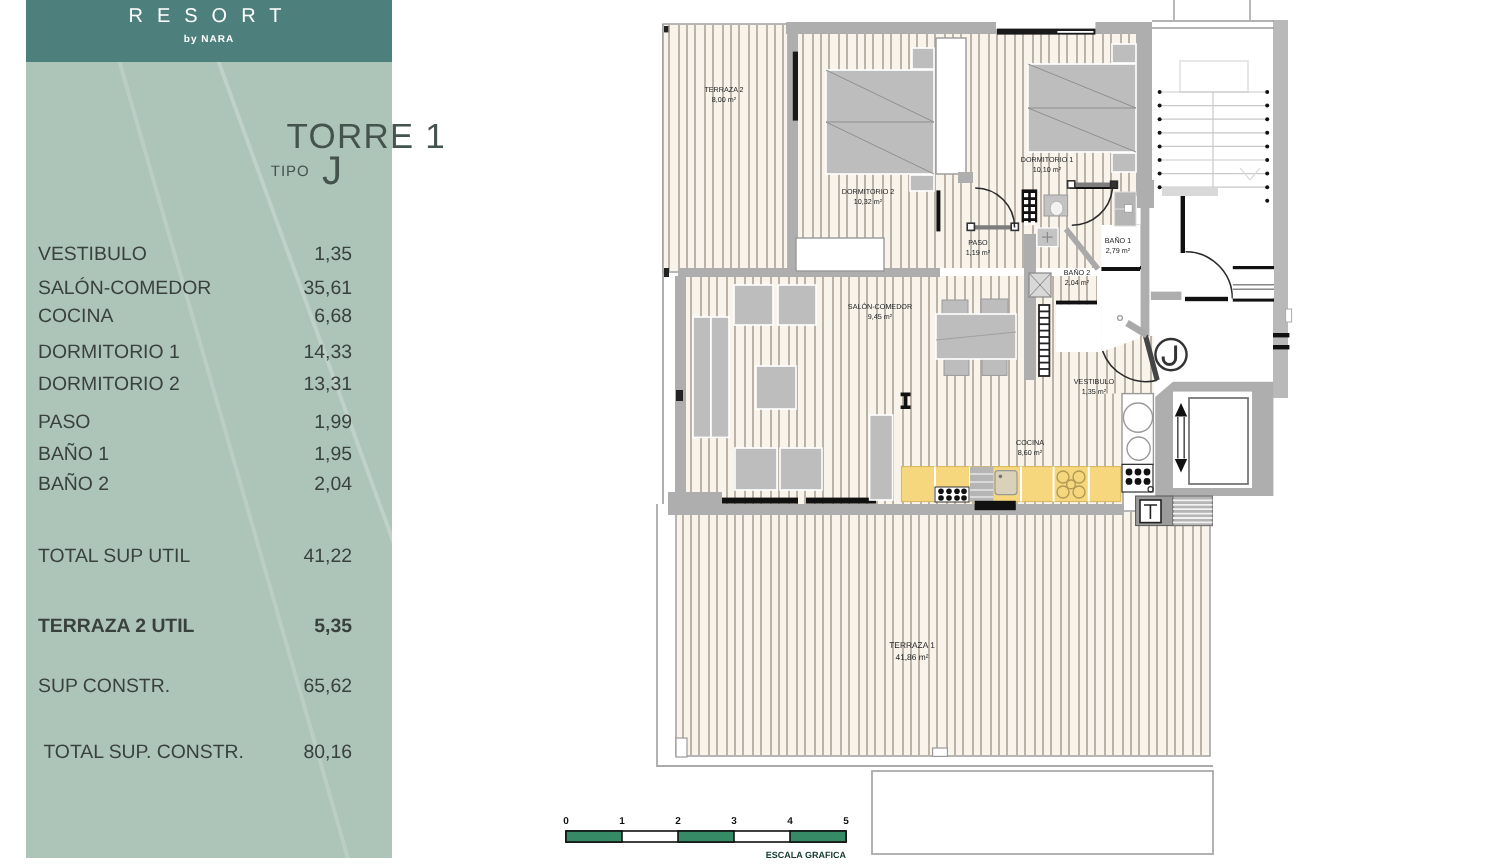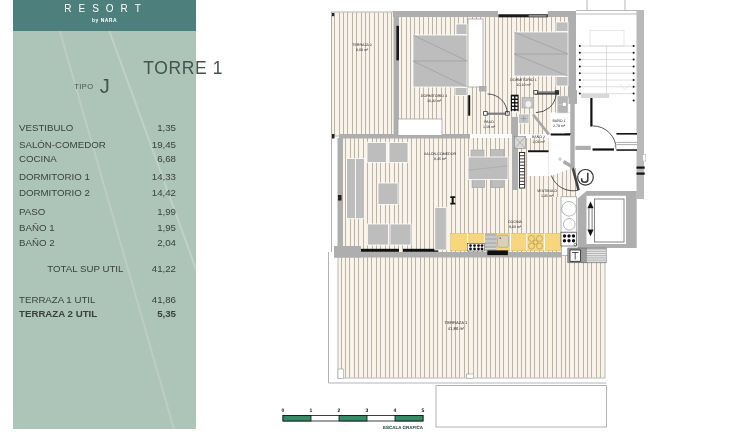--- a/index.html
+++ b/index.html
@@ -8,50 +8,51 @@
 text{-webkit-font-smoothing:antialiased;}
 #page{position:relative;width:756px;height:432px;background:#fff;}
 
 #hdr{position:absolute;left:13px;top:0;width:183px;height:31px;background:#4d807d;}
 #hdr .r{position:absolute;left:3px;right:0;top:3px;text-align:center;color:#fff;font-size:10px;letter-spacing:7px;}
 #hdr .n{position:absolute;left:0;right:0;top:17px;text-align:center;color:#fff;font-size:5px;font-weight:bold;letter-spacing:0.5px;}
 #panel{position:absolute;left:13px;top:31px;width:183px;height:398px;background:#adc4b9;overflow:hidden;}
 #panel .diag1{position:absolute;width:1.5px;height:450px;background:rgba(255,255,255,0.22);left:88px;top:-20px;transform:rotate(-20deg);transform-origin:top left;}
 #panel .diag2{position:absolute;width:1.5px;height:450px;background:rgba(255,255,255,0.17);left:40px;top:-20px;transform:rotate(-16deg);transform-origin:top left;}
 #torre{position:absolute;left:13px;top:58px;width:180px;text-align:right;color:#44534e;font-size:17.5px;letter-spacing:0.6px;margin-left:30px;}
-#tipo{position:absolute;left:13px;top:74px;width:158px;text-align:center;color:#44534e;font-size:7.5px;}
+#tipo{position:absolute;left:13px;top:74px;width:158px;text-align:right;color:#44534e;font-size:7.5px;}
 #tipo b{font-size:20px;font-weight:normal;margin-left:4px;position:relative;top:1px;}
 #tipo i{font-style:normal;position:relative;top:-3.5px;letter-spacing:0.5px;}
 .row{position:absolute;left:19px;width:157px;color:#39413d;font-size:9.7px;}
 .row span{float:right;}
 </style>
 </head>
 <body>
 <div id="page">
   <div id="hdr">
       <div class="r">RESORT</div>
       <div class="n">by NARA</div>
     </div>
   <div id="panel">
       <div class="diag2"></div>
       <div class="diag1"></div>
     </div>
   <div id="torre">TORRE 1</div>
   <div id="tipo"><i>TIPO</i> <b>J</b></div>
   <div class="row" style="top:122px;">VESTIBULO<span>1,35</span></div>
-  <div class="row" style="top:139px;">SALÓN-COMEDOR<span>19,45</span></div>
+  <div class="row" style="top:139px;">SALÓN-COMEDOR<span>35,61</span></div>
   <div class="row" style="top:153px;">COCINA<span>6,68</span></div>
   <div class="row" style="top:171px;">DORMITORIO 1<span>14,33</span></div>
-  <div class="row" style="top:186.5px;">DORMITORIO 2<span>14,42</span></div>
+  <div class="row" style="top:186.5px;">DORMITORIO 2<span>13,31</span></div>
   <div class="row" style="top:205.5px;">PASO<span>1,99</span></div>
   <div class="row" style="top:221.5px;">BAÑO 1<span>1,95</span></div>
   <div class="row" style="top:236.5px;">BAÑO 2<span>2,04</span></div>
-  <div class="row" style="top:263px;text-align:center;">TOTAL SUP UTIL<span>41,22</span></div>
-  <div class="row" style="top:293.5px;">TERRAZA 1 UTIL<span>41,86</span></div>
+  <div class="row" style="top:273px;">TOTAL SUP UTIL<span>41,22</span></div>
   <div class="row" style="top:307.5px;font-weight:bold;">TERRAZA 2 UTIL<span>5,35</span></div>
+  <div class="row" style="top:337.5px;">SUP CONSTR.<span>65,62</span></div>
+  <div class="row" style="top:371px;">&nbsp;TOTAL SUP. CONSTR.<span>80,16</span></div>
   <svg id="plan" text-rendering="geometricPrecision" width="756" height="432" viewBox="0 0 756 432" style="position:absolute;left:0;top:0;" xmlns="http://www.w3.org/2000/svg">
     <defs>
       <pattern id="h" width="4.4" height="4.4" patternUnits="userSpaceOnUse">
         <rect width="4.4" height="4.4" fill="#f8f4ec"></rect>
         <rect x="0" y="0" width="0.9" height="4.4" fill="#a89c8a"></rect>
       </pattern>
     </defs>
 
     <polyline points="331.5,12 331.5,252" fill="none" stroke="#9a9a9a" stroke-width="0.8"></polyline>
     <polyline points="328.5,252 328.5,383 606.5,383" fill="none" stroke="#aaaaaa" stroke-width="0.9"></polyline>

